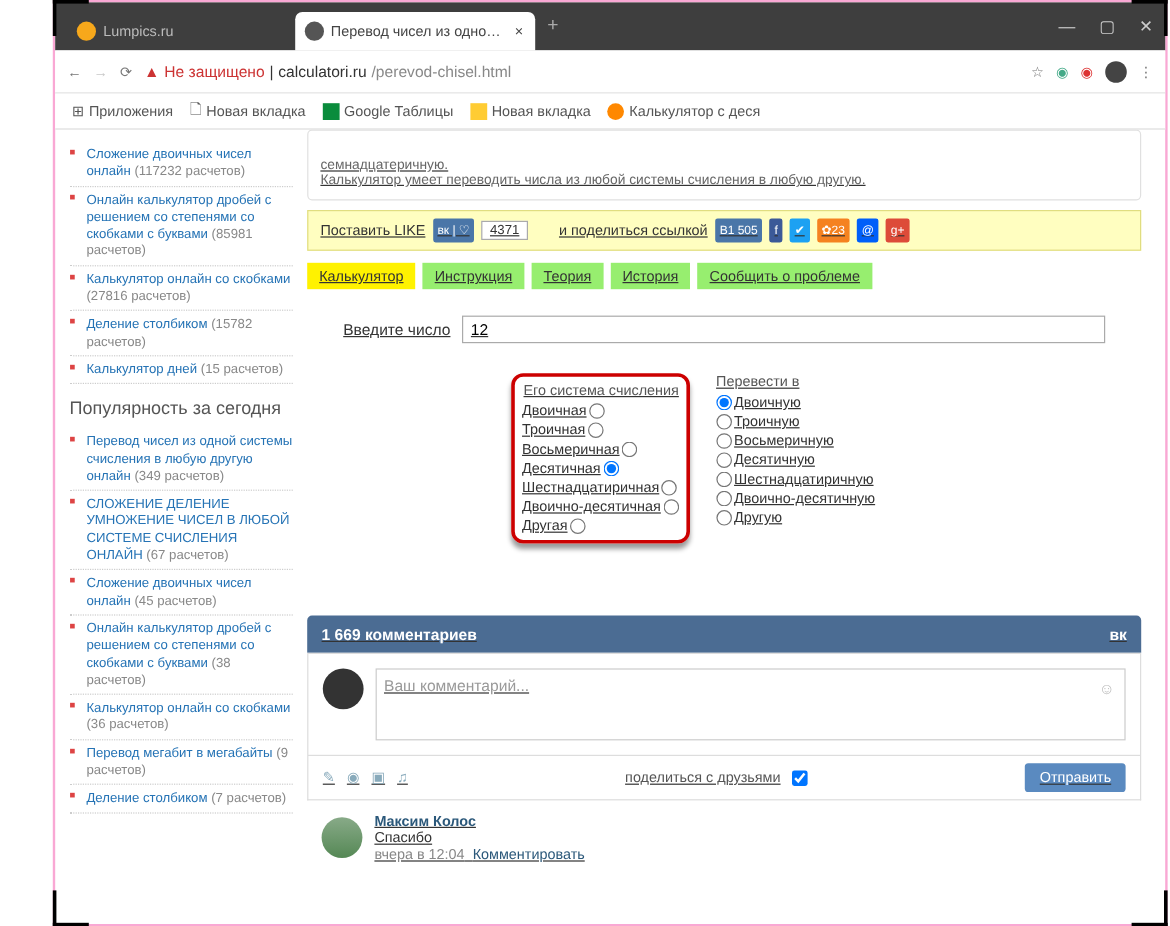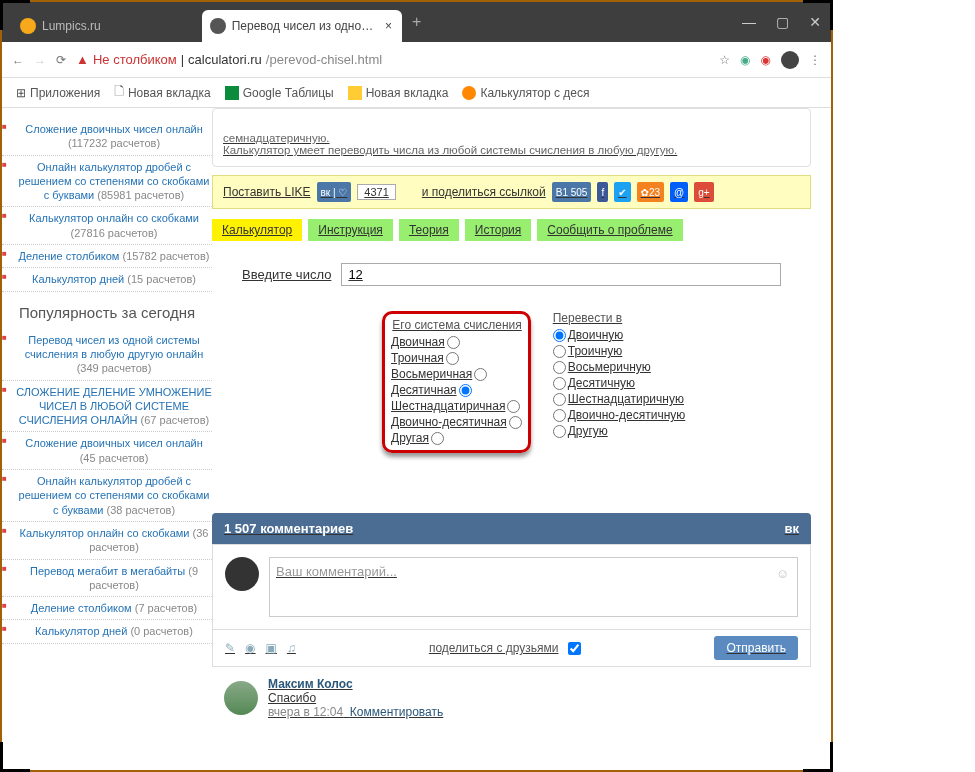--- a/index.html
+++ b/index.html
@@ -1,33 +1,33 @@
 <!DOCTYPE html>
 <html><head>
 <meta charset="utf-8">
 <style>
 * { box-sizing: border-box; margin: 0; padding: 0; }
 body { font-family: Arial, sans-serif; font-size: 12px; background: #fff; width: 975px; height: 772px; overflow: hidden; position: relative; }
-.frame { border: 2px solid #a16207; width: 833px; height: 772px; position: relative; background: #fff; }
+.frame { border: 2px solid #f9a8d4; width: 929px; height: 772px; position: relative; background: #fff; margin-left: 44px; }
 .titlebar { background: #3e3e3e; height: 40px; display: flex; align-items: center; padding: 0 10px; }
 .tab { display: flex; align-items: center; height: 32px; padding: 0 10px 0 8px; border-radius: 6px 6px 0 0; margin-top: 8px; font-size: 12px; color: #bbb; max-width: 200px; }
 .tab.active { background: #fff; color: #444; }
 .tab .favicon { width: 16px; height: 16px; margin-right: 6px; border-radius: 50%; }
 .tab .tabtitle { white-space: nowrap; overflow: hidden; text-overflow: ellipsis; width: 150px; }
 .tab .close { margin-left: 6px; }
 .addtab { color: #aaa; margin-left: 10px; font-size: 16px; }
 .winctrl { margin-left: auto; display: flex; gap: 20px; color: #ccc; font-size: 14px; }
 .addrbar { height: 36px; background: #fff; border-bottom: 1px solid #ddd; display: flex; align-items: center; padding: 0 10px; gap: 10px; }
 .addrbar .icon { color: #777; cursor: pointer; }
 .addr-input { flex: 1; font-size: 13px; color: #333; display: flex; align-items: center; gap: 4px; }
 .addr-warn { color: #CC3333; display: flex; align-items: center; gap: 4px; }
 .bookmarks { height: 30px; background: #fff; border-bottom: 1px solid #ddd; display: flex; align-items: center; padding: 0 10px; gap: 6px; font-size: 12px; color: #555; }
 .bm-item { display: flex; align-items: center; gap: 4px; padding: 2px 4px; }
 .page { display: flex; height: calc(100% - 106px); overflow: hidden; }
-.sidebar { width: 210px; padding: 10px 0; font-size: 11px; color: #2573b5; text-align: center; }
+.sidebar { width: 210px; padding: 10px 12px; font-size: 11px; color: #2573b5; }
 .sidebar h3 { font-size: 15px; color: #555; margin: 12px 0 8px; font-weight: normal; }
 .side-list { list-style: none; }
 .side-list li { padding: 4px 0 4px 14px; position: relative; line-height: 1.3; border-bottom: 1px dotted #ccc; }
 .side-list li:before { content: "■"; color: #d44; position: absolute; left: 0; top: 4px; font-size: 8px; }
 .side-list a { color: #2573b5; text-decoration: none; }
 .side-list span { color: #888; }
 .main { flex: 1; padding: 0 20px 10px 0; font-size: 13px; color: #333; position: relative; text-decoration: underline; }
 .descbox { background: #fff; border: 1px solid #e0e0e0; border-radius: 4px; padding: 10px; color: #666; font-size: 11.5px; margin-bottom: 8px; }
 .likebar { background: #fffec0; border: 1px solid #e0dd80; padding: 6px 10px; display: flex; align-items: center; gap: 6px; font-size: 12px; margin-bottom: 10px; }
 .socbtn { display: inline-flex; align-items: center; justify-content: center; height: 20px; font-size: 10px; color: #fff; padding: 0 4px; border-radius: 2px; }
@@ -84,21 +84,21 @@
       <span>▢</span>
       <span>✕</span>
     </div>
   </div>
 
   <div class="addrbar">
     <span class="icon">←</span>
     <span class="icon" style="opacity:.4">→</span>
     <span class="icon">⟳</span>
     <div class="addr-input">
-      <span class="addr-warn">▲ <span>Не столбиком</span></span>
+      <span class="addr-warn">▲ <span>Не защищено</span></span>
       <span>|</span>
       <span>calculatori.ru</span>
         <span style="color:#888">/perevod-chisel.html</span>
     </div>
     <span style="margin-left:auto;color:#777">☆</span>
     <span style="color:#4a8">◉</span>
     <span style="color:#d33">◉</span>
     <span style="width:18px;height:18px;background:#444;border-radius:50%;display:inline-block"></span>
     <span class="icon">⋮</span>
   </div>
@@ -131,21 +131,20 @@
         </ul>
       <h3>Популярность за сегодня</h3>
       <ul class="side-list" id="side-today">
           <li><a>Перевод чисел из одной системы счисления в любую другую онлайн</a> <span>(349 расчетов)</span></li>
           <li><a>СЛОЖЕНИЕ ДЕЛЕНИЕ УМНОЖЕНИЕ ЧИСЕЛ В ЛЮБОЙ СИСТЕМЕ СЧИСЛЕНИЯ ОНЛАЙН</a> <span>(67 расчетов)</span></li>
           <li><a>Сложение двоичных чисел онлайн</a> <span>(45 расчетов)</span></li>
           <li><a>Онлайн калькулятор дробей с решением со степенями со скобками с буквами</a> <span>(38 расчетов)</span></li>
           <li><a>Калькулятор онлайн со скобками</a> <span>(36 расчетов)</span></li>
           <li><a>Перевод мегабит в мегабайты</a> <span>(9 расчетов)</span></li>
           <li><a>Деление столбиком</a> <span>(7 расчетов)</span></li>
-          <li><a>Калькулятор дней</a> <span>(0 расчетов)</span></li>
         </ul>
     </div>
 
     <div class="main">
       <div class="descbox">
         <div style="color:#ccc;text-decoration:line-through;font-size:10px;margin-bottom:2px">‎</div>
         <div>семнадцатеричную.</div>
         <div>Калькулятор умеет переводить числа из любой системы счисления в любую другую.</div>
       </div>
 
@@ -198,21 +197,21 @@
                 <label><input type="radio" name="to" style=""> Шестнадцатиричную</label>
                 <label><input type="radio" name="to" style=""> Двоично-десятичную</label>
                 <label><input type="radio" name="to" style=""> Другую</label>
               </div>
           </div>
         </div>
       </div>
 
       <div class="comments">
         <div class="comhead">
-          <span>1 507 комментариев</span>
+          <span>1 669 комментариев</span>
           <span>вк</span>
         </div>
         <div class="combody">
           <div class="avatar"></div>
           <div class="cominput">
             <span>Ваш комментарий...</span>
             <span style="position:absolute;right:8px;top:8px;color:#bbb">☺</span>
           </div>
         </div>
         <div class="comfooter">

